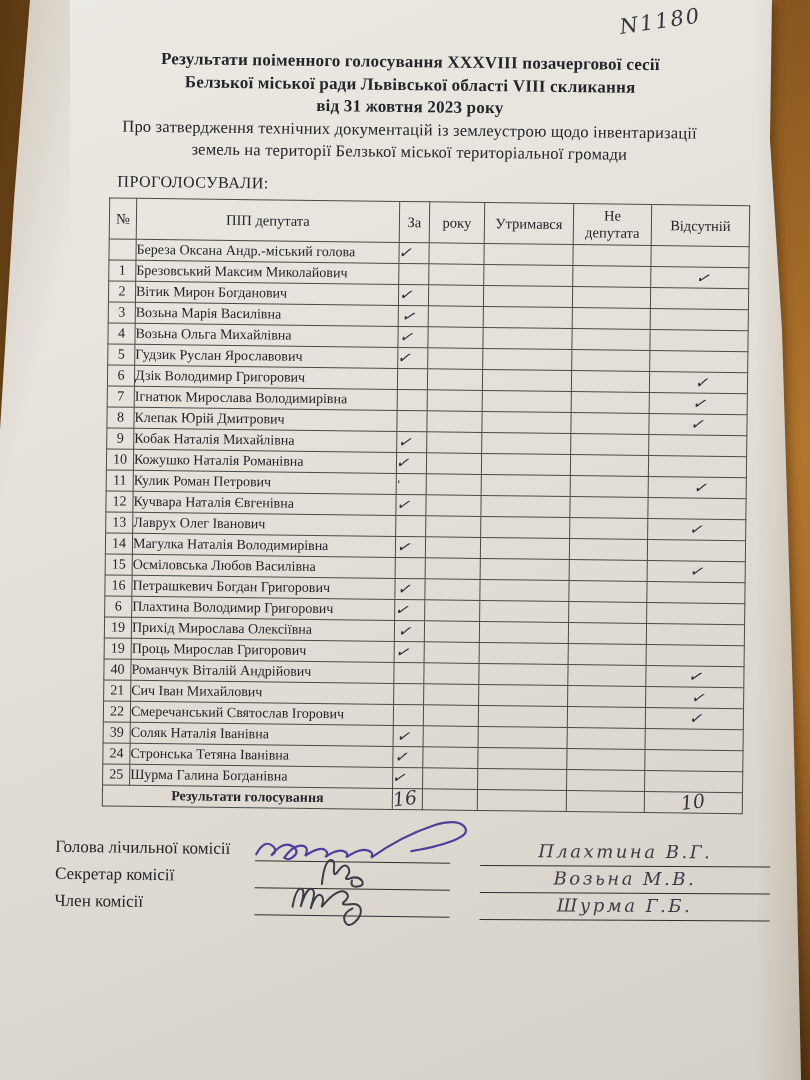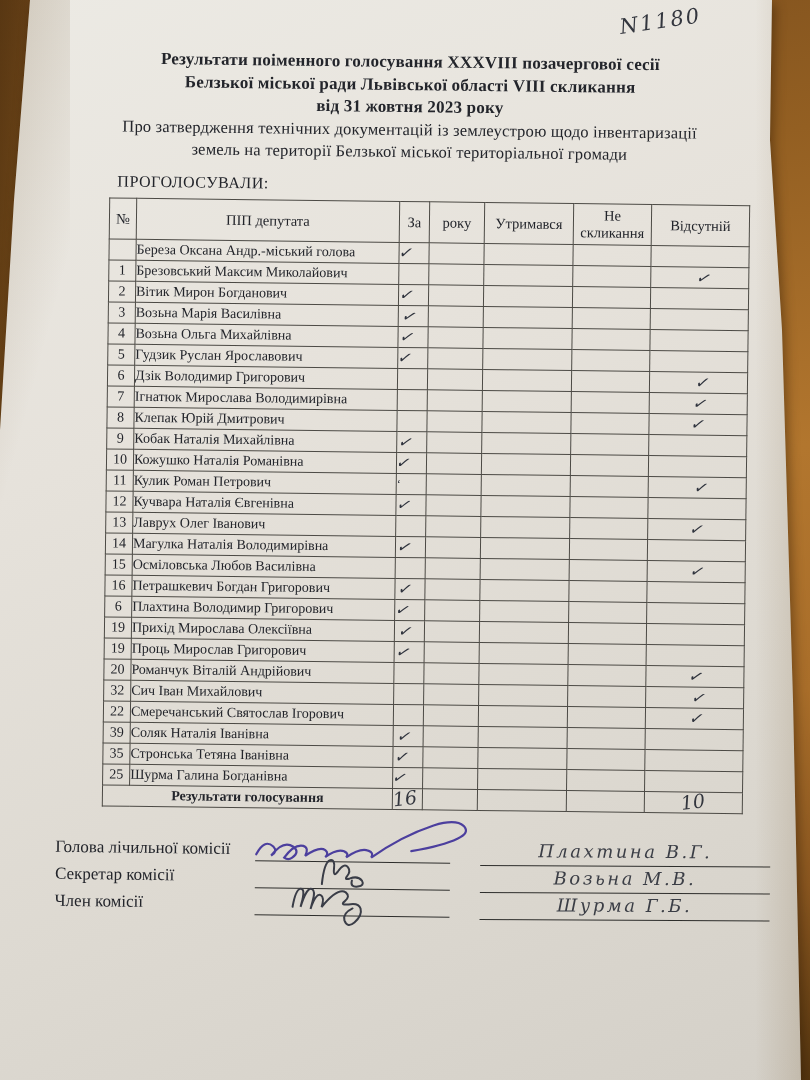--- a/index.html
+++ b/index.html
@@ -110,21 +110,21 @@
               <col style="width:78px">
             <col style="width:98px">
           </colgroup>
           <thead>
               <tr>
                 <th>№</th>
                 <th>ПІП депутата</th>
                 <th>За</th>
                 <th>року</th>
                 <th>Утримався</th>
-                <th>Не скликання</th>
+                <th>Не депутата</th>
                 <th>Відсутній</th>
               </tr>
             </thead>
           <tbody>
               <tr>
                 <td class="num-cell"></td>
                 <td class="name-cell">Береза Оксана Андр.-міський голова</td>
                 <td class="za-cell"><span class="check" style="transform: rotate(5deg) skewX(-12deg) translateX(0px);">✓</span></td>
                 <td></td>
                 <td></td>
@@ -296,30 +296,30 @@
               <tr>
                 <td class="num-cell">19</td>
                 <td class="name-cell">Проць Мирослав Григорович</td>
                 <td class="za-cell"><span class="check" style="transform: rotate(12deg) skewX(-12deg) translateX(2px);">✓</span></td>
                 <td></td>
                 <td></td>
                 <td></td>
                 <td class="absent-cell"></td>
               </tr>
               <tr>
-                <td class="num-cell">20</td>
+                <td class="num-cell">40</td>
                 <td class="name-cell">Романчук Віталій Андрійович</td>
                 <td class="za-cell"></td>
                 <td></td>
                 <td></td>
                 <td></td>
                 <td class="absent-cell"><span class="check" style="transform: rotate(11deg) skewX(-12deg) translateX(1px);">✓</span></td>
               </tr>
               <tr>
-                <td class="num-cell">32</td>
+                <td class="num-cell">21</td>
                 <td class="name-cell">Сич Іван Михайлович</td>
                 <td class="za-cell"></td>
                 <td></td>
                 <td></td>
                 <td></td>
                 <td class="absent-cell"><span class="check" style="transform: rotate(8deg) skewX(-12deg) translateX(4px);">✓</span></td>
               </tr>
               <tr>
                 <td class="num-cell">22</td>
                 <td class="name-cell">Смеречанський Святослав Ігорович</td>
@@ -332,21 +332,21 @@
               <tr>
                 <td class="num-cell">39</td>
                 <td class="name-cell">Соляк Наталія Іванівна</td>
                 <td class="za-cell"><span class="check" style="transform: rotate(8deg) skewX(-12deg) translateX(4px);">✓</span></td>
                 <td></td>
                 <td></td>
                 <td></td>
                 <td class="absent-cell"></td>
               </tr>
               <tr>
-                <td class="num-cell">35</td>
+                <td class="num-cell">24</td>
                 <td class="name-cell">Стронська Тетяна Іванівна</td>
                 <td class="za-cell"><span class="check" style="transform: rotate(5deg) skewX(-12deg) translateX(2px);">✓</span></td>
                 <td></td>
                 <td></td>
                 <td></td>
                 <td class="absent-cell"></td>
               </tr>
               <tr>
                 <td class="num-cell">25</td>
                 <td class="name-cell">Шурма Галина Богданівна</td>

